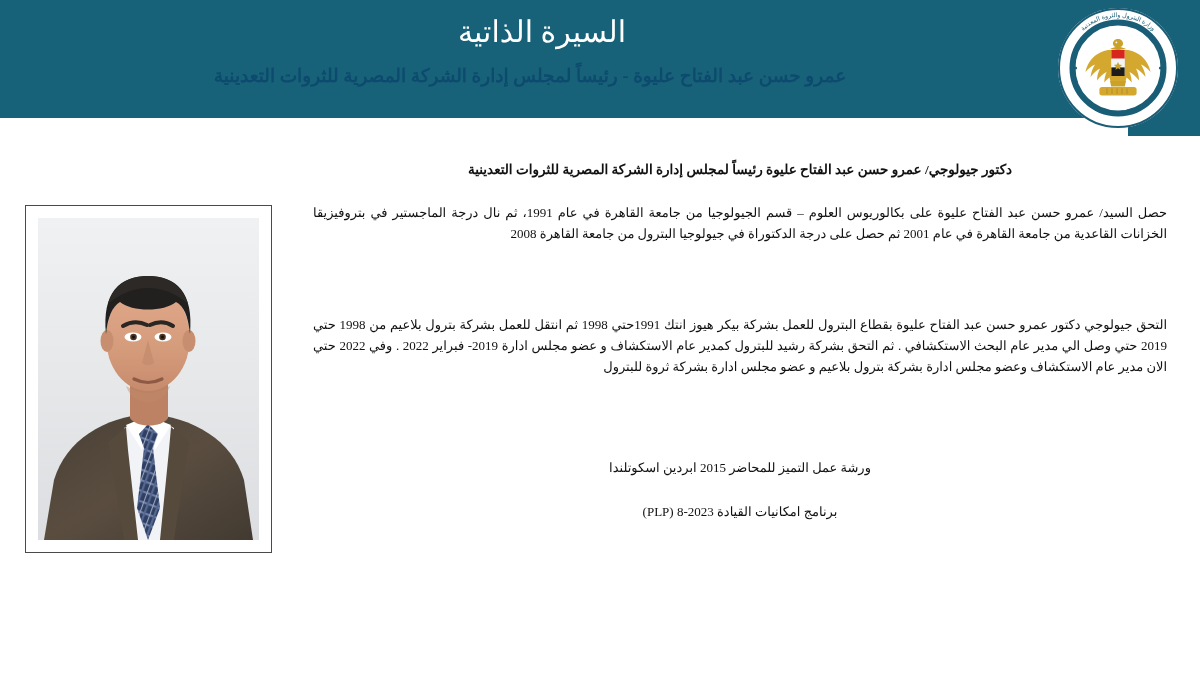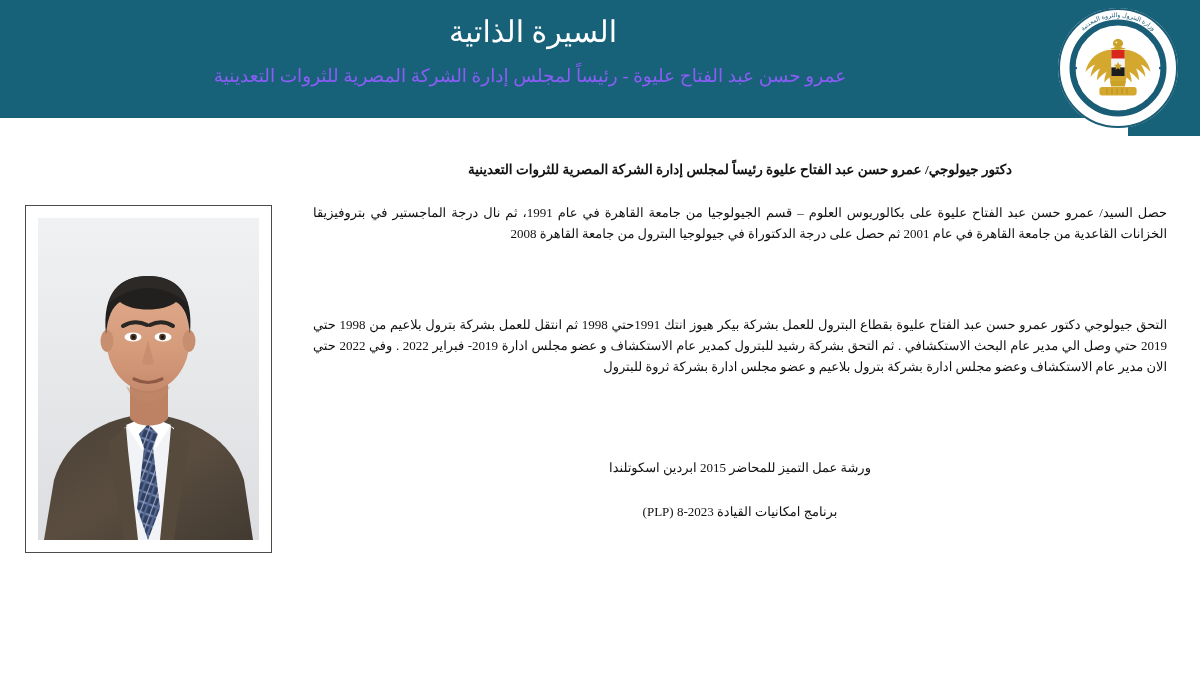--- a/index.html
+++ b/index.html
@@ -24,35 +24,35 @@
     background:#186279;
     clip-path:polygon(0 0, 1160px 0, 1085px 118px, 0 118px);
   }
   .header-notch2{
     position:absolute;left:1128px;top:0;width:72px;height:136px;
     background:#186279;
     clip-path:polygon(0 0, 72px 0, 72px 136px, 0 136px);
   }
 
   .header-title{
-    position:absolute;left:3px;top:13px;width:1060px;
+    position:absolute;left:12px;top:13px;width:1060px;
     text-align:center;
     color:#ffffff;
     font-size:30px;
     line-height:38px;
     font-weight:400;
     letter-spacing:0px;
   }
   .header-sub{
     position:absolute;left:0;top:62px;width:1060px;
     text-align:center;
-    color:#8b5cf6;
+    color:#0c4a6e;
     font-size:18.5px;
     line-height:28px;
-    font-weight:400;
+    font-weight:700;
   }
 
   
   .logo-wrap{
     position:absolute;left:1057px;top:7px;width:122px;height:122px;
   }
   .logo-wrap svg{display:block;}
 
   
   .photo-frame{

